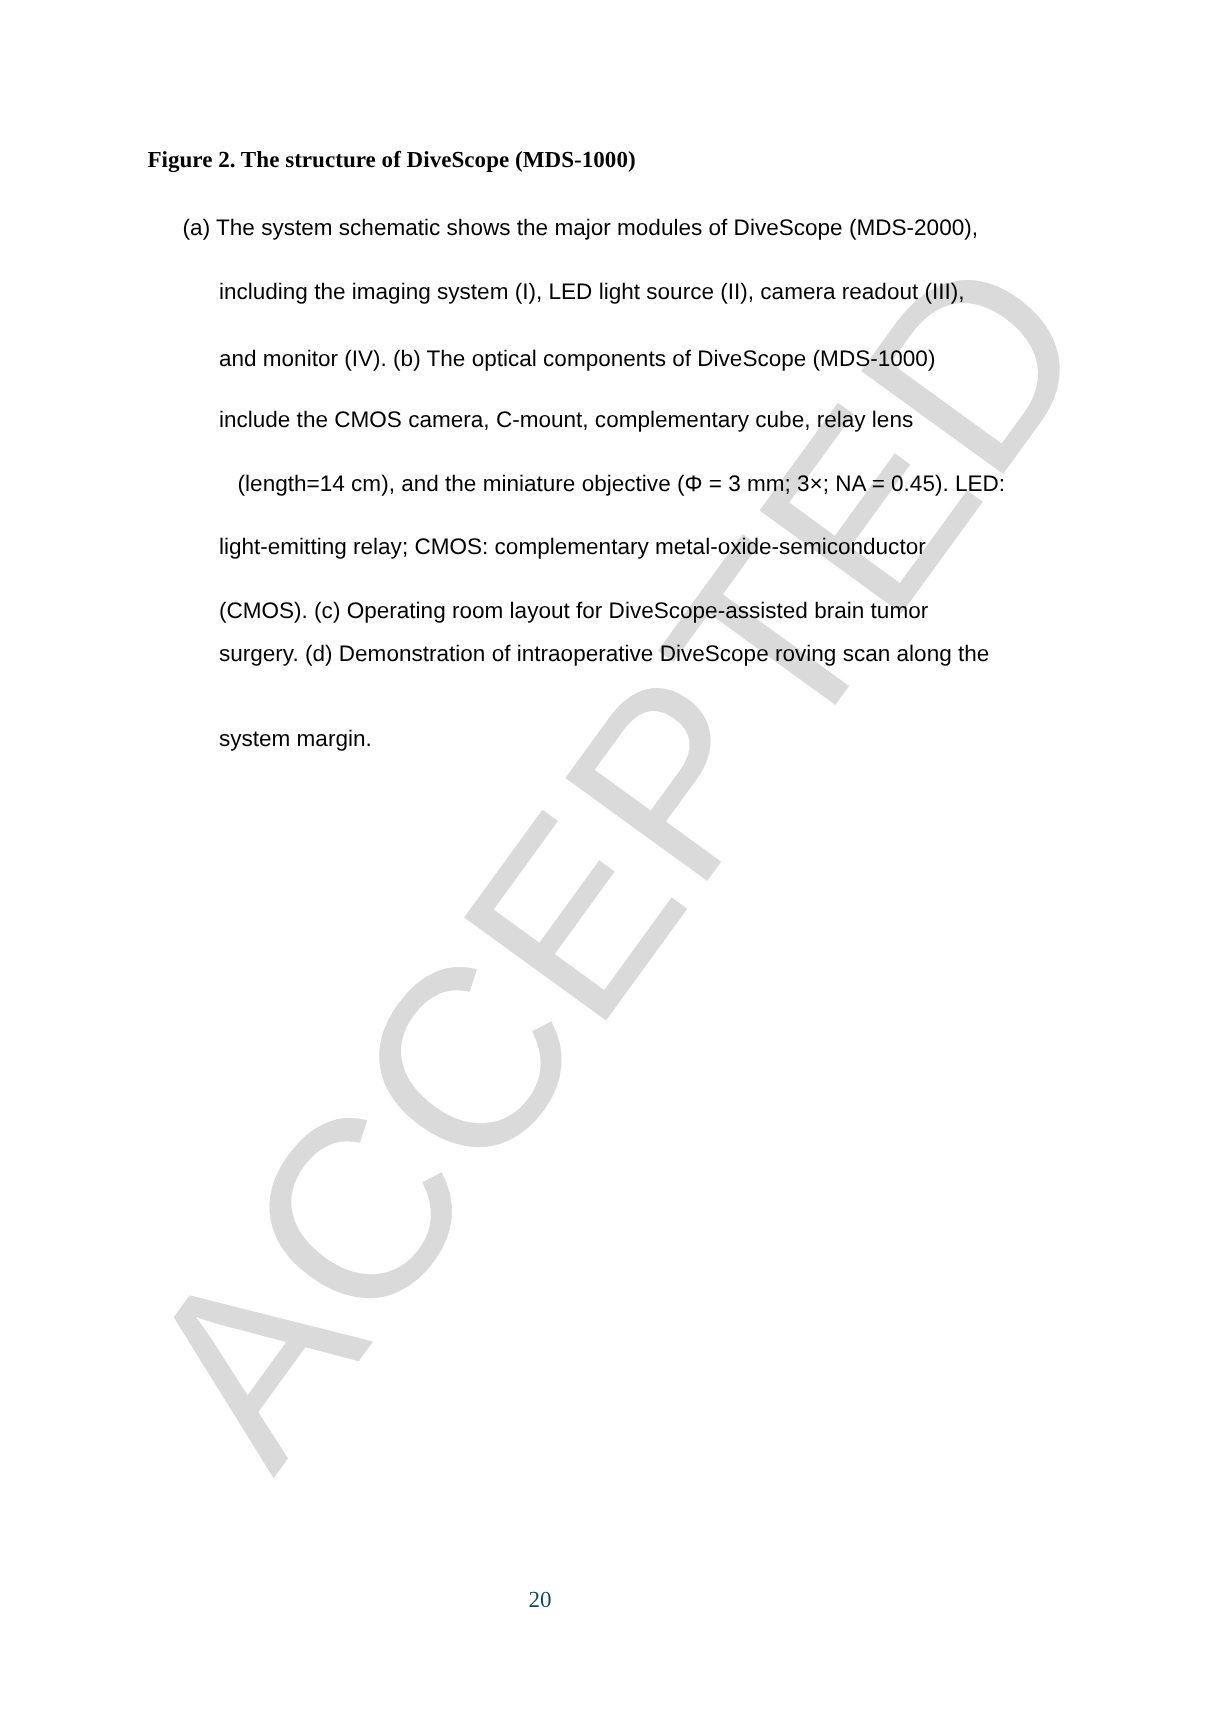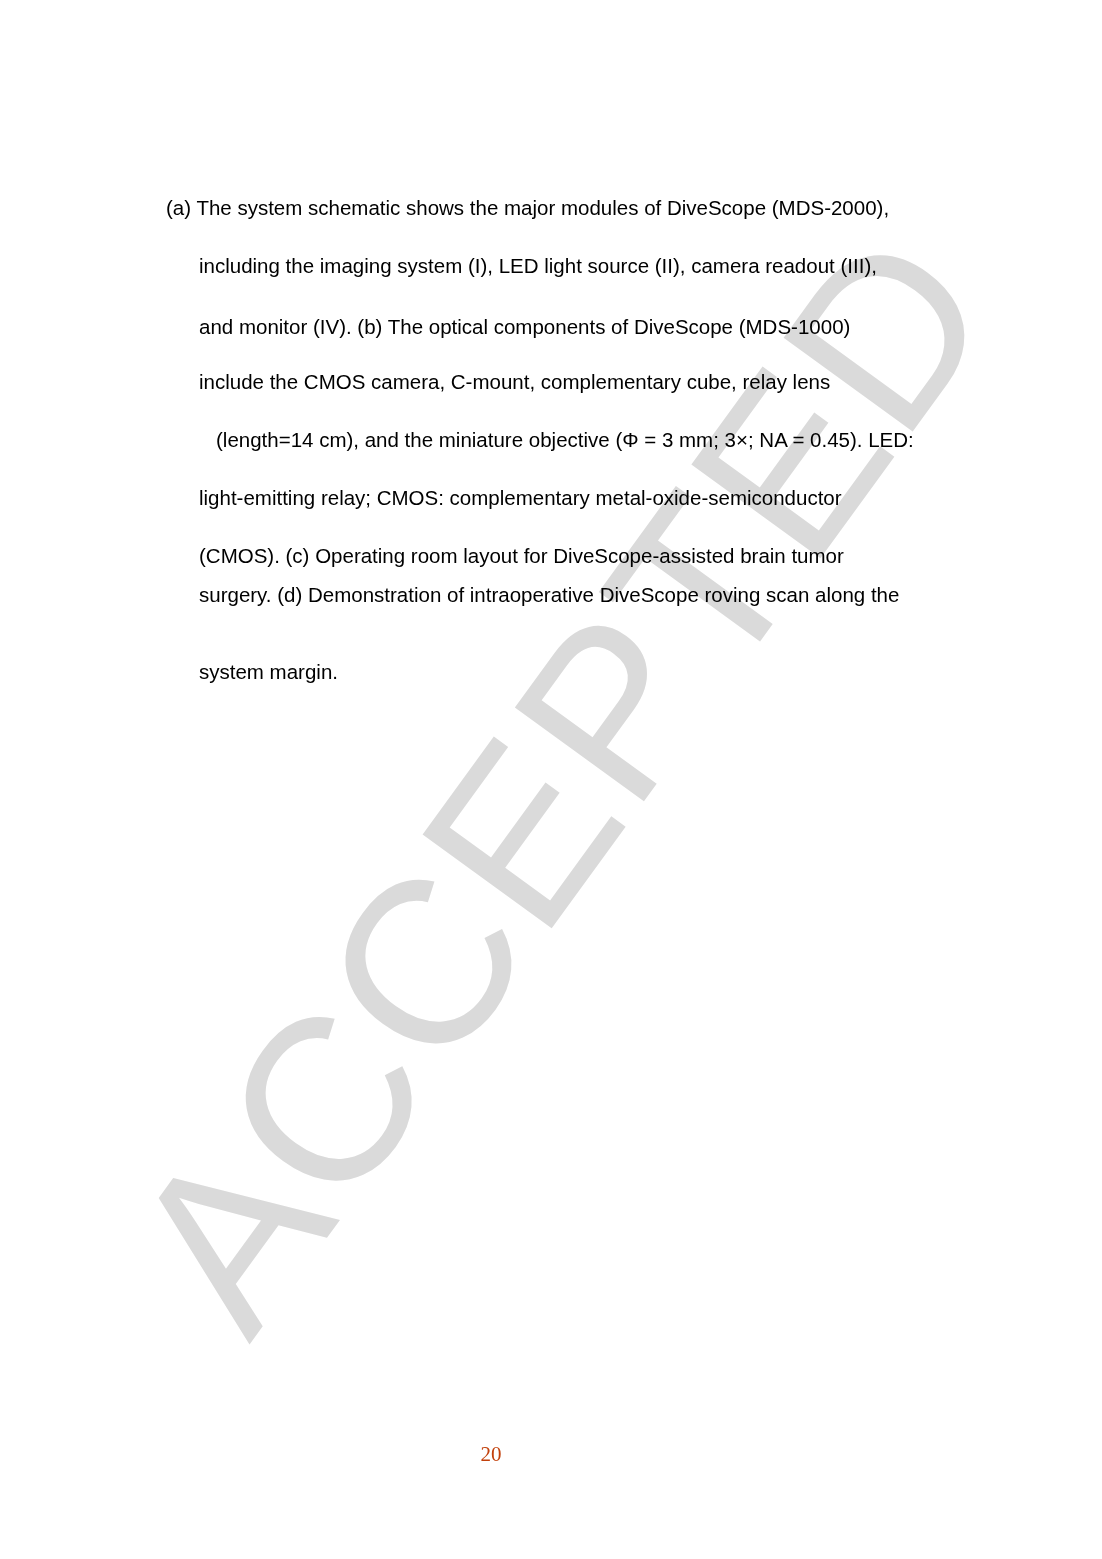--- a/index.html
+++ b/index.html
@@ -65,33 +65,34 @@
       line-height: 30px;
     }
     .page-number {
       position: absolute;
       left: 0;
       width: 982px;
       top: 1442px;
       text-align: center;
       font-family: "Liberation Serif", serif;
       font-size: 21px;
-      color: #c2410c;
+      color: #0c4a6e;
       z-index: 1;
     }
   </style>
 </head>
 <body>
 
 <div class="page">
 
   <div class="watermark">
     <span>ACCEPTED</span>
   </div>
 
+  <h2 class="figure-title">Figure 2. The structure of DiveScope (MDS-1000)</h2>
 
   <div class="caption">
     <div class="caption-line" style="left:0px; top:3px;">(a) The system schematic shows the major modules of DiveScope (MDS-2000),</div>
     <div class="caption-line" style="left:33px; top:61px;">including the imaging system (I), LED light source (II), camera readout (III),</div>
     <div class="caption-line" style="left:33px; top:122px;">and monitor (IV). (b) The optical components of DiveScope (MDS-1000)</div>
     <div class="caption-line" style="left:33px; top:177px;">include the CMOS camera, C-mount, complementary cube, relay lens</div>
     <div class="caption-line" style="left:33px; top:235px;margin-left:17px;">(length=14 cm), and the miniature objective (Φ = 3 mm; 3×; NA = 0.45). LED:</div>
     <div class="caption-line" style="left:33px; top:293px;">light-emitting relay; CMOS: complementary metal-oxide-semiconductor</div>
     <div class="caption-line" style="left:33px; top:351px;">(CMOS). (c) Operating room layout for DiveScope-assisted brain tumor</div>
     <div class="caption-line" style="left:33px; top:390px;text-align:right;">surgery. (d) Demonstration of intraoperative DiveScope roving scan along the</div>

